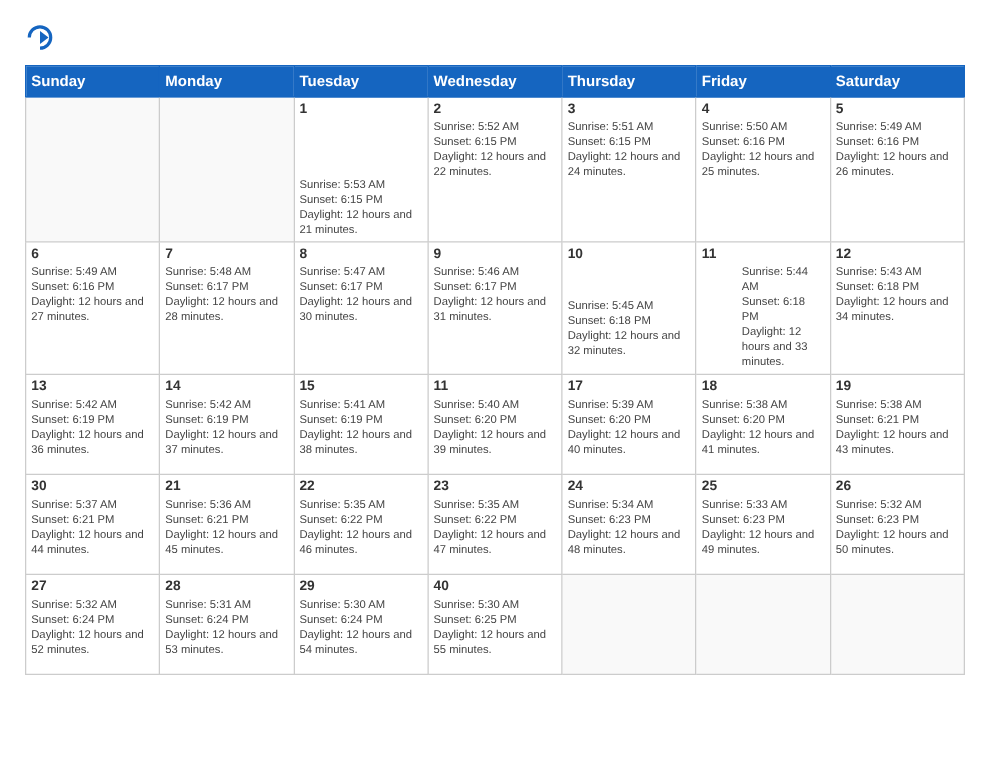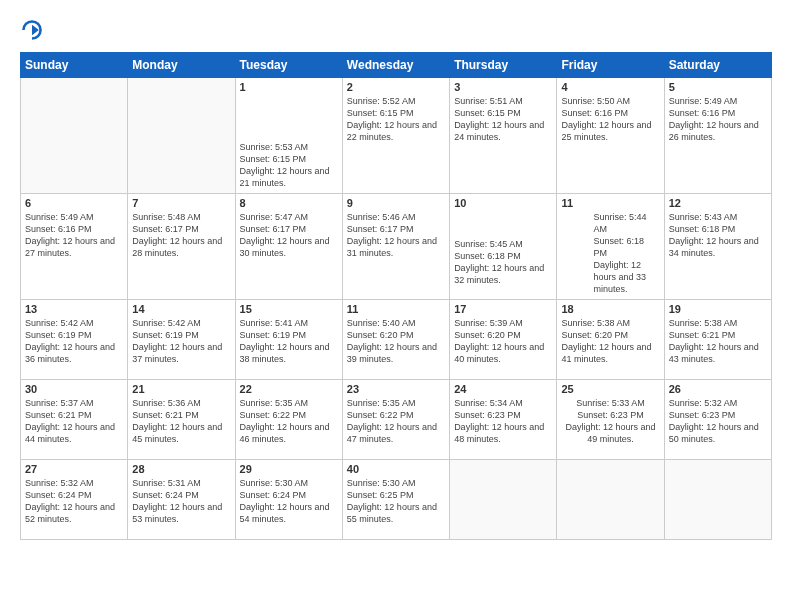--- a/index.html
+++ b/index.html
@@ -267,21 +267,21 @@
 Daylight: 12 hours and 47 minutes.</div>
           </td>
           <td>
             <span class="day-num">24</span>
             <div class="day-info" style="white-space: pre-line;">Sunrise: 5:34 AM
 Sunset: 6:23 PM
 Daylight: 12 hours and 48 minutes.</div>
           </td>
           <td>
             <span class="day-num">25</span>
-            <div class="day-info" style="white-space: pre-line; text-align: center;">Sunrise: 5:33 AM
+            <div class="day-info" style="white-space: pre-line;">Sunrise: 5:33 AM
 Sunset: 6:23 PM
 Daylight: 12 hours and 49 minutes.</div>
           </td>
           <td>
             <span class="day-num">26</span>
             <div class="day-info" style="white-space: pre-line;">Sunrise: 5:32 AM
 Sunset: 6:23 PM
 Daylight: 12 hours and 50 minutes.</div>
           </td>
         </tr>

